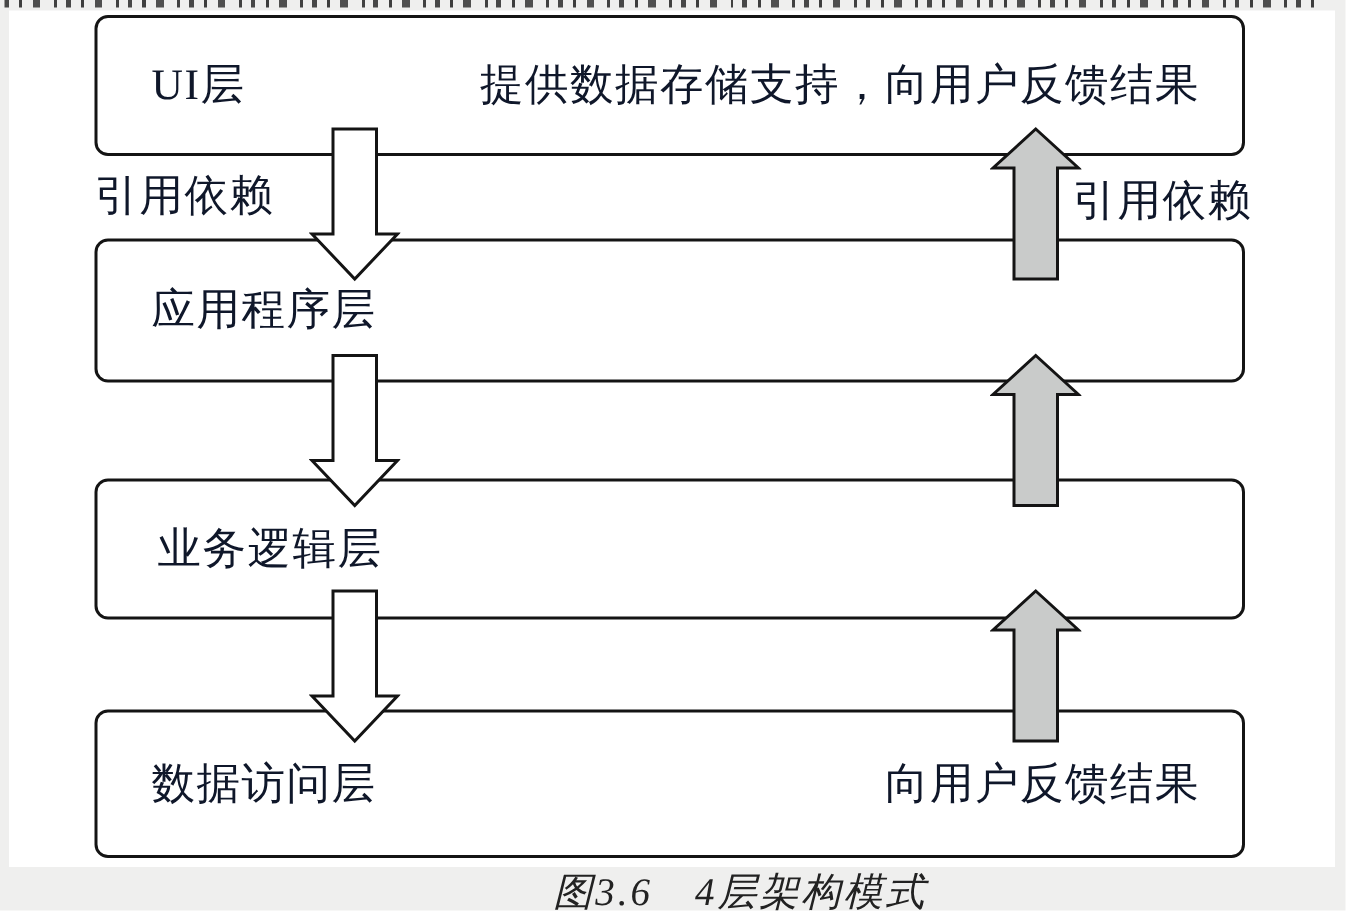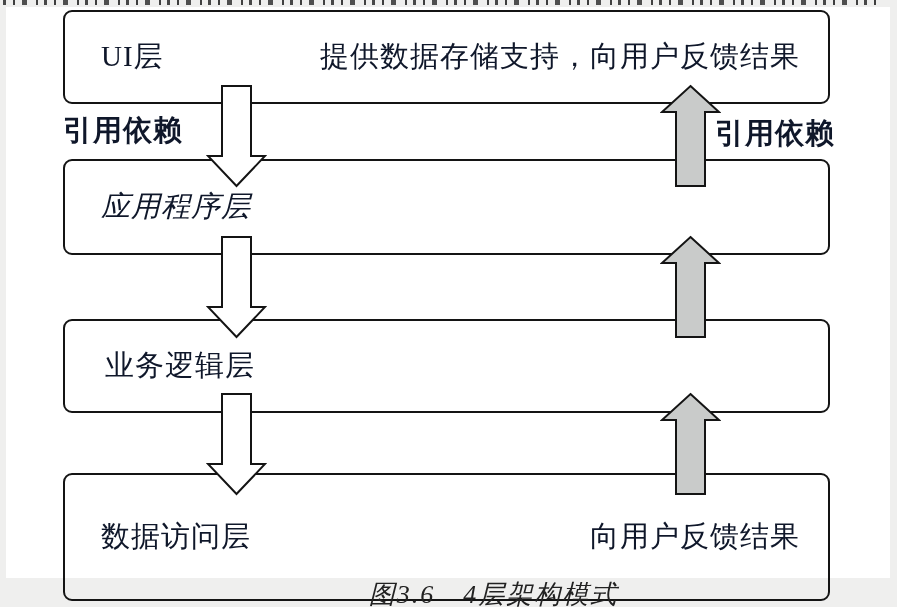--- a/index.html
+++ b/index.html
@@ -40,30 +40,30 @@
     width: 767px;
     border: 2px solid #141414;
     border-radius: 9px;
     display: flex;
     align-items: center;
     justify-content: space-between;
     padding: 0 28px 0 36px;
     background: transparent;
   }
   .box-1 { top: 10px;  height: 94px; }
-  .box-2 { top: 159px; height: 96px; font-style: italic; }
+  .box-2 { top: 159px; height: 96px; }
   .box-3 { top: 319px; height: 94px; padding-left: 40px; }
-  .box-4 { top: 473px; height: 128px; }
+  .box-4 { top: 473px; height: 99px; }
   .layer-name, .layer-desc, .gap-label {
     font-size: 29px;
     color: #0f172a;
     letter-spacing: 1px;
     white-space: nowrap;
   }
-  .gap-label { position: absolute; font-weight: bold; }
+  .gap-label { position: absolute; }
   .label-left  { left: 63px; top: 111px; }
   .label-right { right: 62px; top: 114px; }
   .arrow {
     position: absolute;
     width: 61px; height: 104px;
   }
   .down-1 { left: 206px; top: 84px; }
   .down-2 { left: 206px; top: 235px; }
   .down-3 { left: 206px; top: 392px; }
   .up-1   { left: 660px; top: 84px; }

